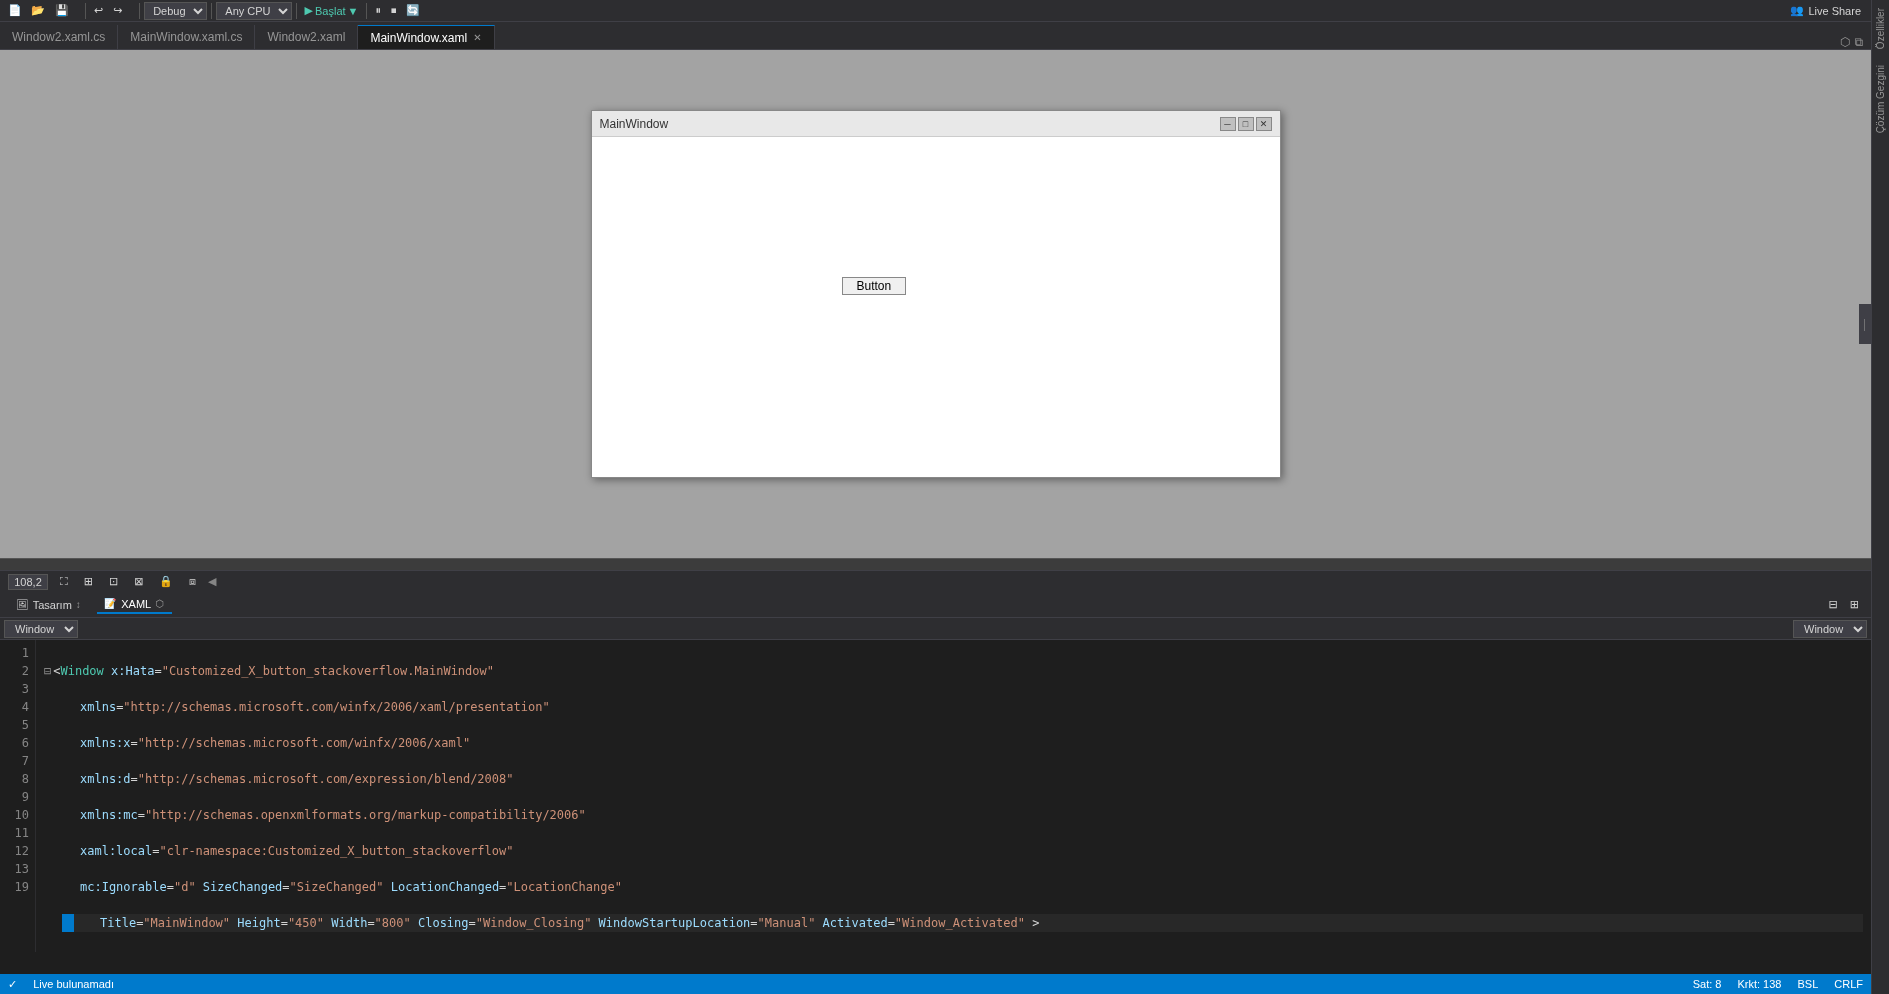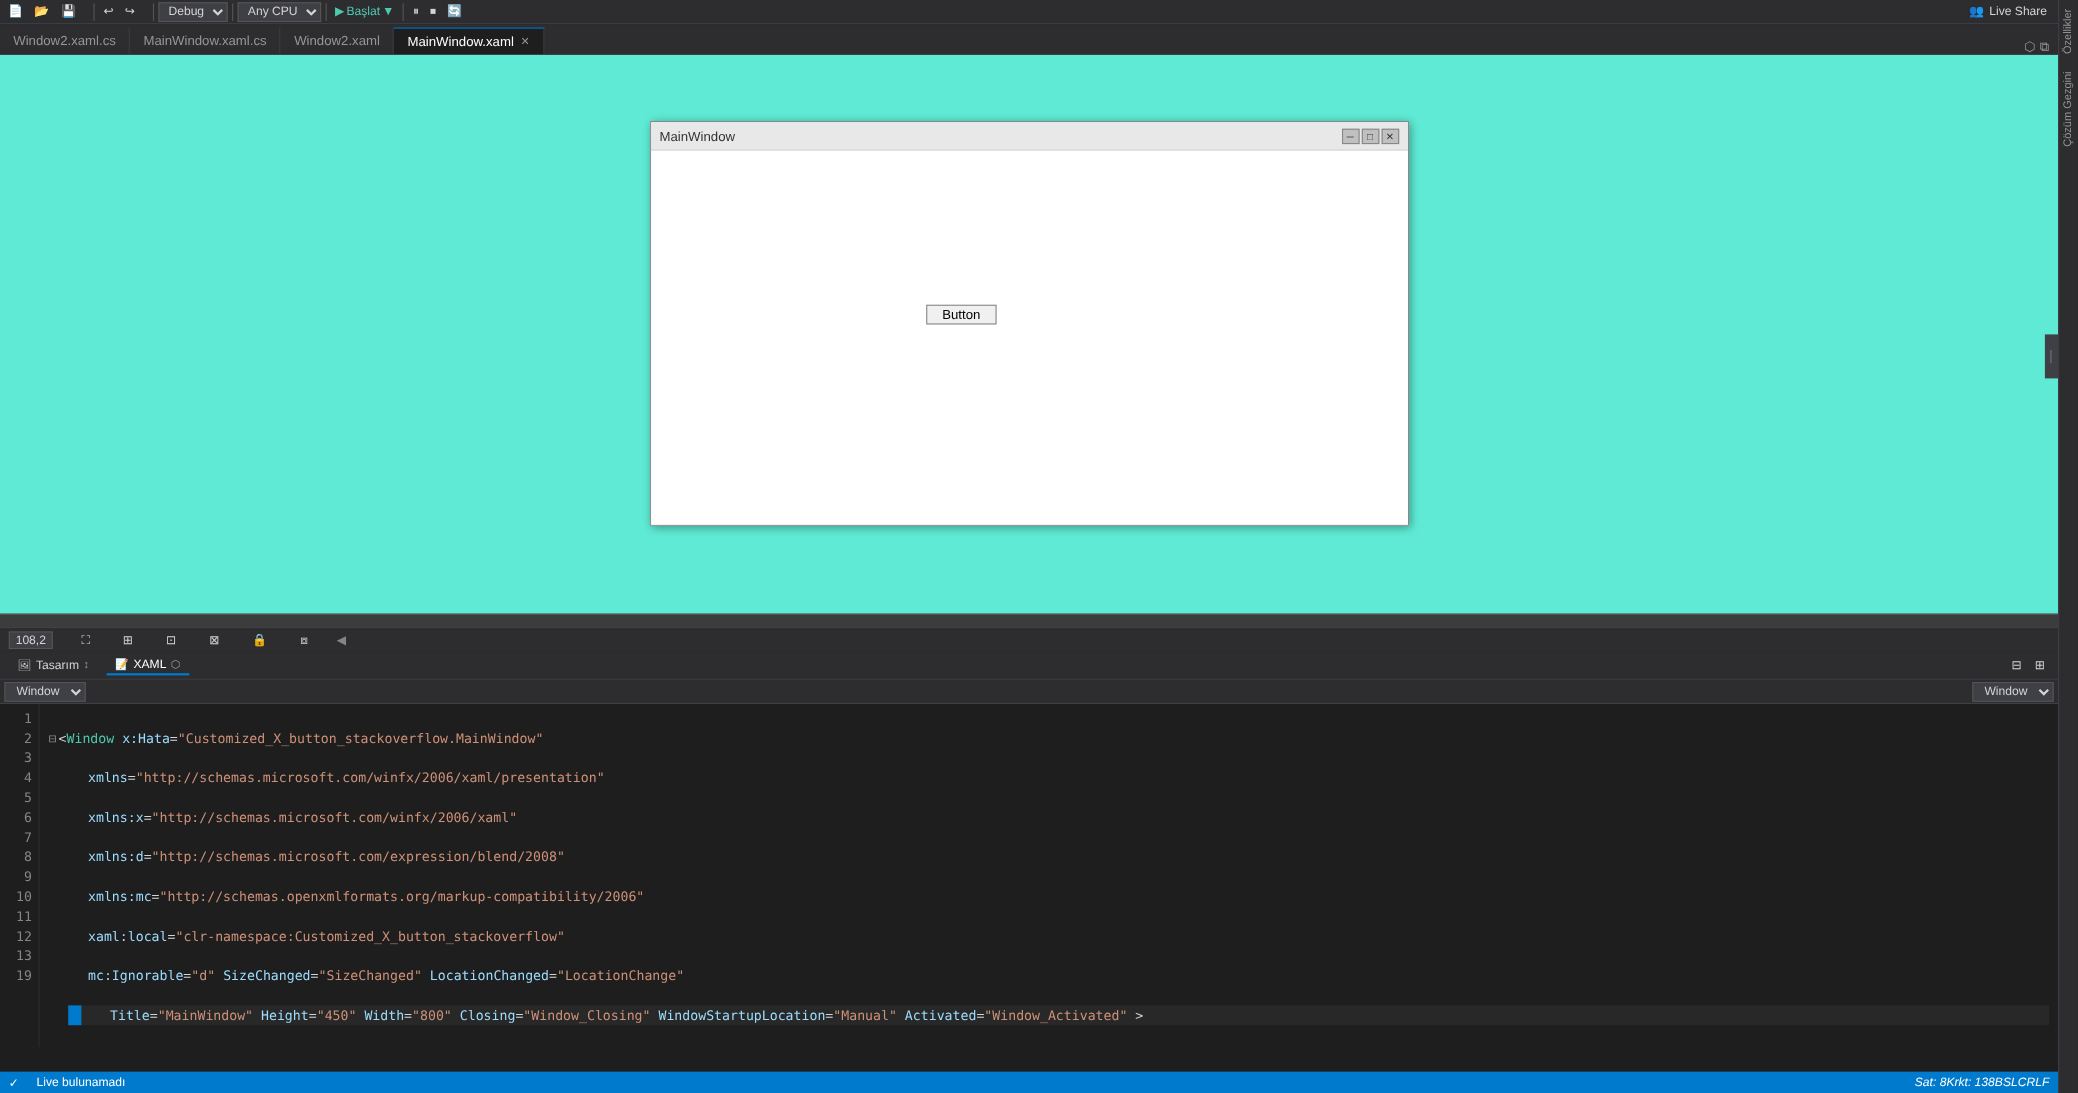--- a/index.html
+++ b/index.html
@@ -114,21 +114,21 @@
       display: flex;
       align-items: center;
       gap: 4px;
       padding: 0 8px;
       color: #969696;
     }
 
     
     .main-area {
       height: 508px;
-      background: #5eead4;
+      background: #a3a3a3;
       position: relative;
       display: flex;
       justify-content: center;
       align-items: center;
     }
 
     
     .designer-preview {
       position: absolute;
       top: 60px;
@@ -292,22 +292,22 @@
       display: flex;
       align-items: center;
       padding: 0 8px;
       font-size: 11px;
       color: #ffffff;
       gap: 16px;
     }
     .status-right {
       margin-left: auto;
       display: flex;
+      gap: 16px;
       color: #ffffff;
-      font-style: italic;
     }
 
     
     .bottom-tabs-row {
       height: 22px;
       background: #2d2d30;
       display: flex;
       align-items: center;
       border-bottom: 1px solid #3f3f46;
     }
@@ -345,21 +345,21 @@
     }
 
     .zoom-bar {
       height: 22px;
       background: #2d2d30;
       border-top: 1px solid #3f3f46;
       display: flex;
       align-items: center;
       padding: 0 8px;
       font-size: 11px;
-      gap: 22px;
+      gap: 8px;
     }
     .zoom-input {
       width: 40px;
       background: #3f3f46;
       border: 1px solid #555;
       color: #d4d4d4;
       font-size: 11px;
       text-align: center;
       padding: 1px 2px;
     }

